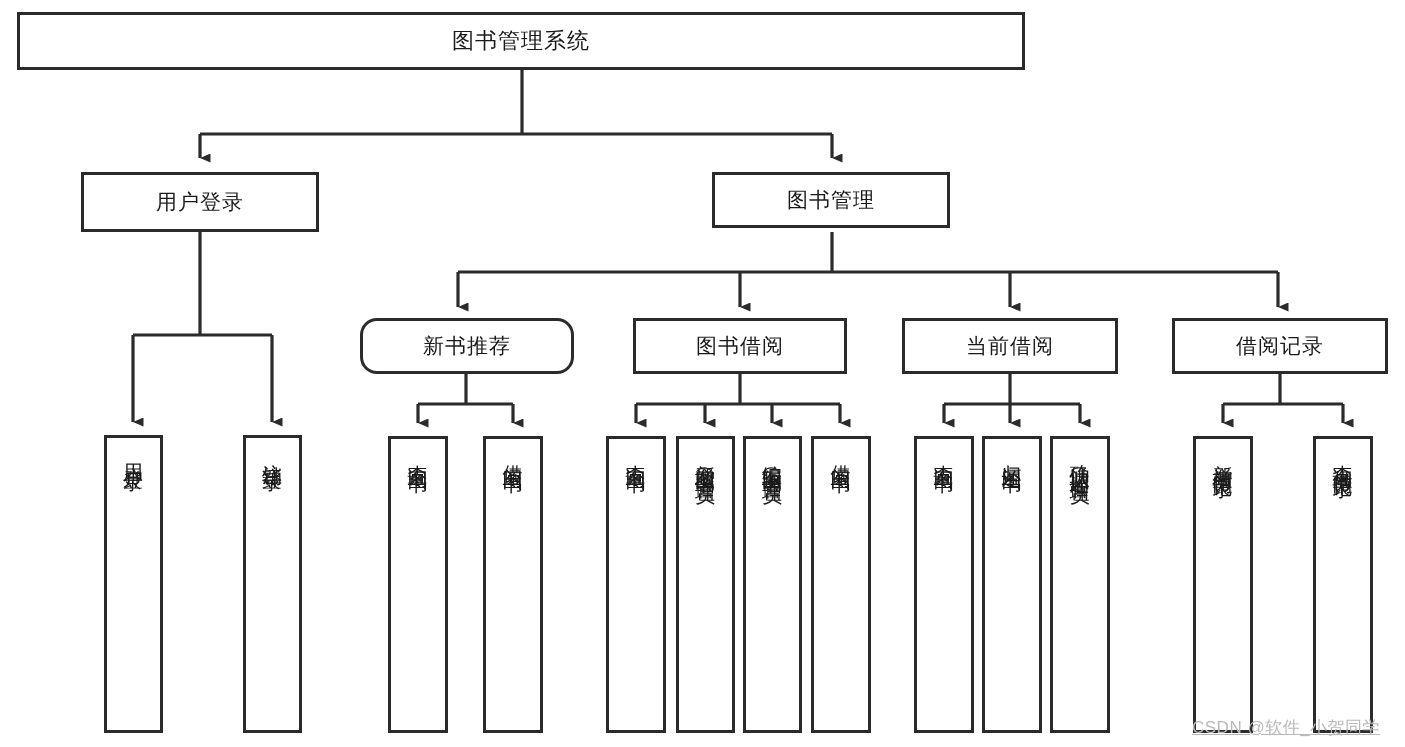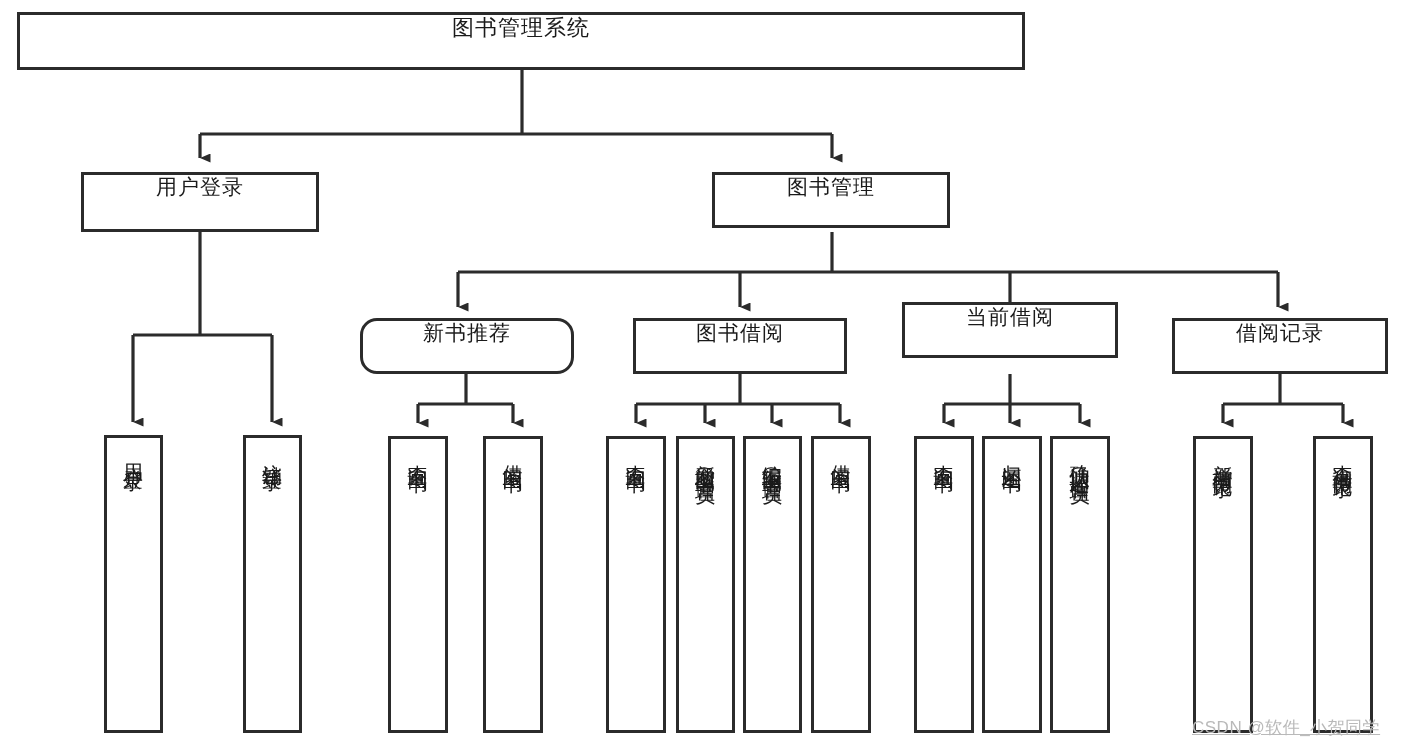--- a/index.html
+++ b/index.html
@@ -25,21 +25,21 @@
     left: 0;
     width: 1405px;
     height: 747px;
   }
   .node-box {
     position: absolute;
     box-sizing: border-box;
     border: 3px solid #2b2b2b;
     background: #ffffff;
     display: flex;
-    align-items: flex-start;
+    align-items: center;
     justify-content: center;
     color: #1a1a1a;
   }
   .node-label {
     font-size: 21px;
     line-height: 1.15;
     letter-spacing: 1px;
     white-space: nowrap;
     color: #1a1a1a;
   }
@@ -144,21 +144,21 @@
   <div class="node-box node-level2" style="left:712px; top:172px; width:238px; height:56px;">
     <span class="node-label">图书管理</span>
   </div>
 
   <div class="node-box node-level3" style="left:360px; top:318px; width:214px; height:56px;border-radius:17px;">
     <span class="node-label">新书推荐</span>
   </div>
   <div class="node-box node-level3" style="left:633px; top:318px; width:214px; height:56px;">
     <span class="node-label">图书借阅</span>
   </div>
-  <div class="node-box node-level3" style="left:902px; top:302px; width:216px; height:56px;">
+  <div class="node-box node-level3" style="left:902px; top:318px; width:216px; height:56px;">
     <span class="node-label">当前借阅</span>
   </div>
   <div class="node-box node-level3" style="left:1172px; top:318px; width:216px; height:56px;">
     <span class="node-label">借阅记录</span>
   </div>
 
   <div class="node-box node-leaf" style="left:104px; top:435px; width:59px; height:298px;">
     <span class="node-label">用户登录</span>
   </div>
   <div class="node-box node-leaf" style="left:243px; top:435px; width:59px; height:298px;">

